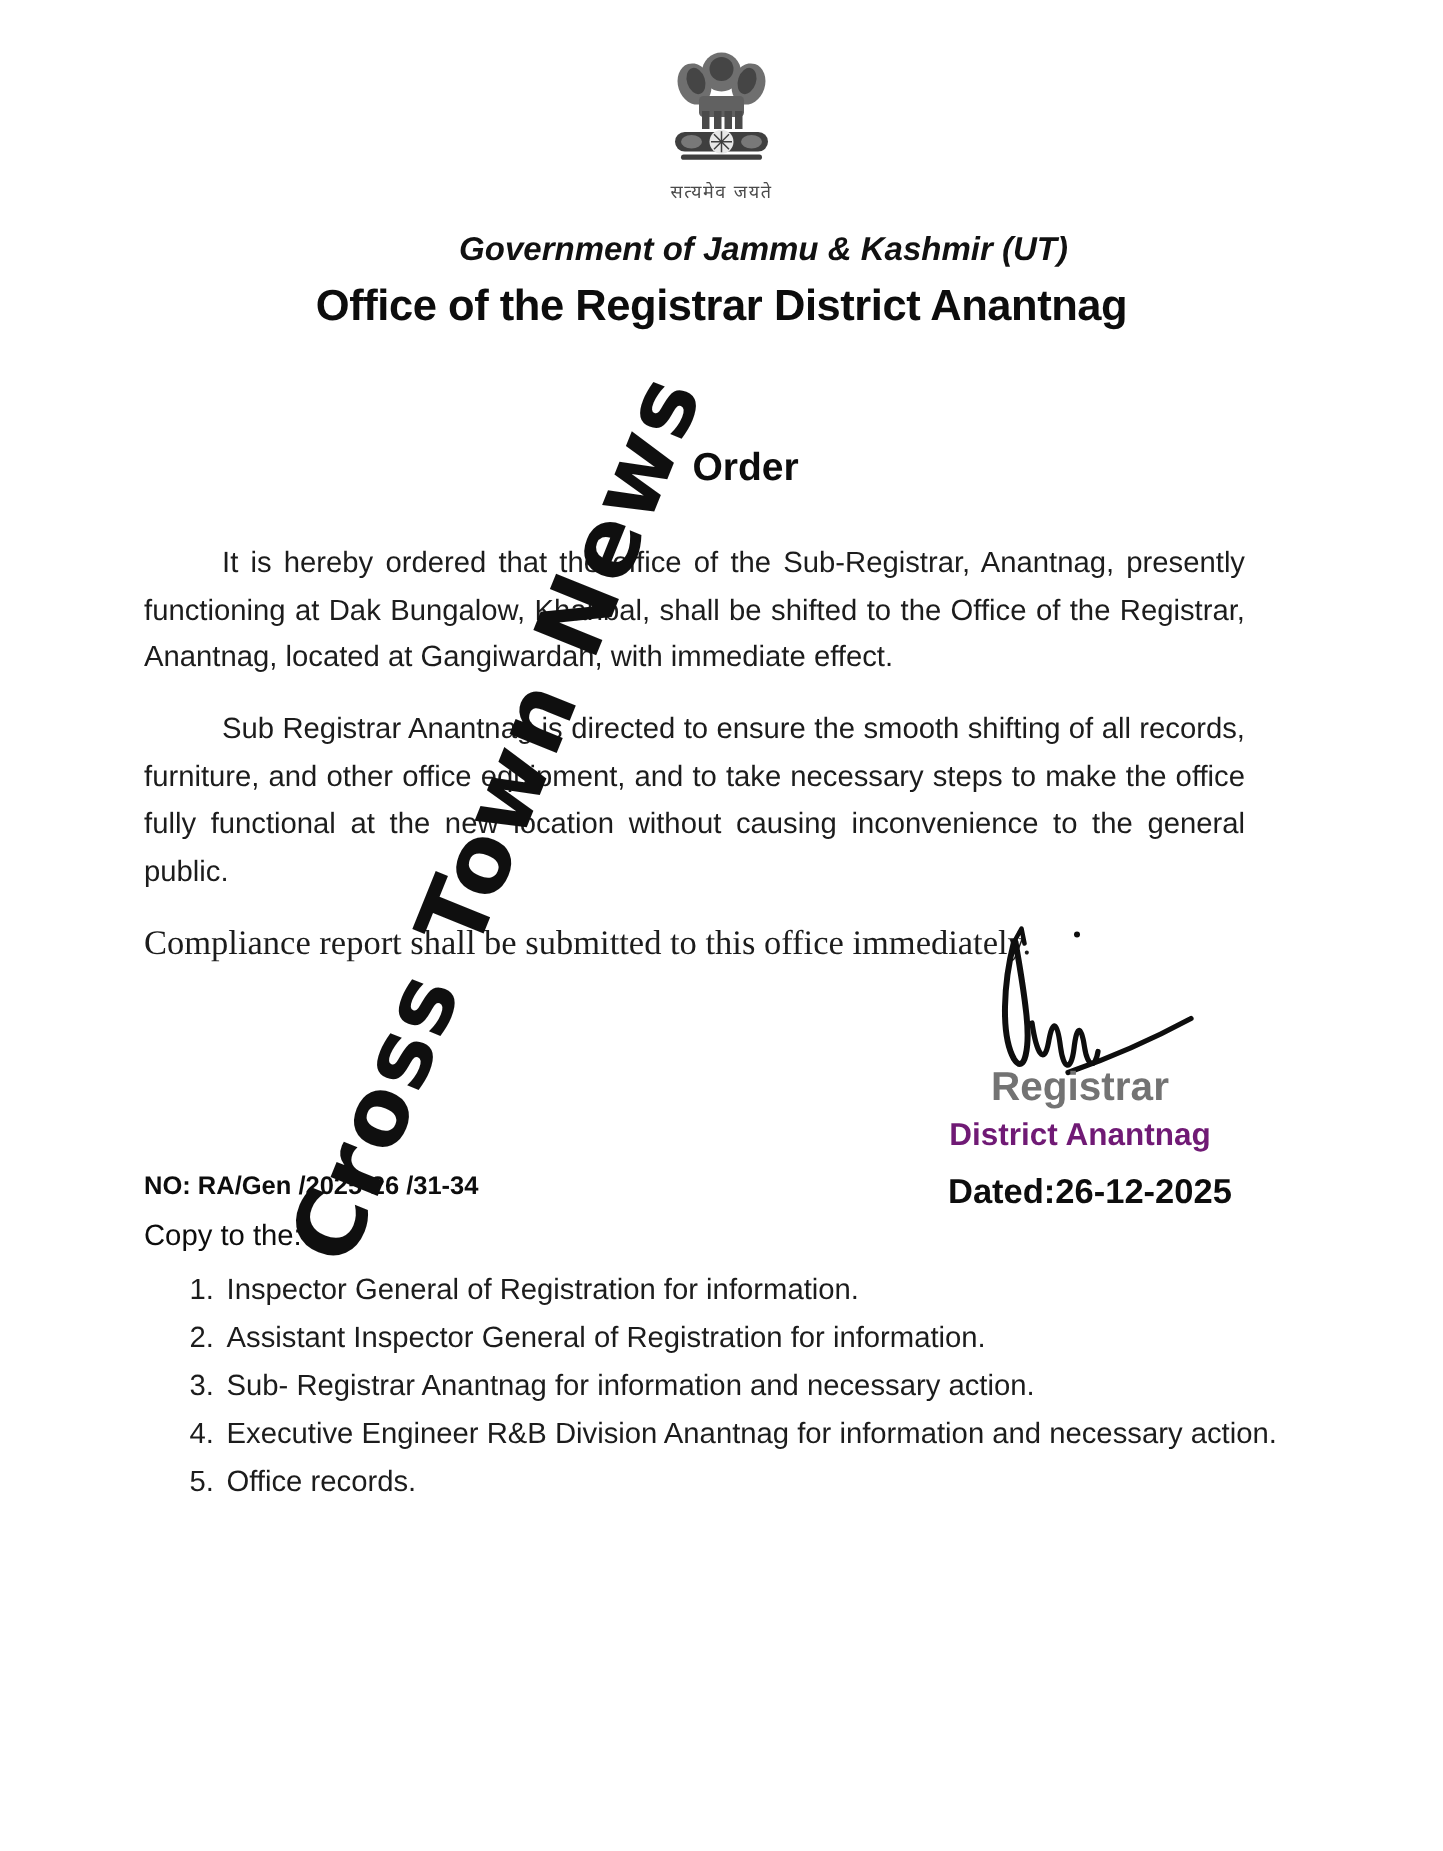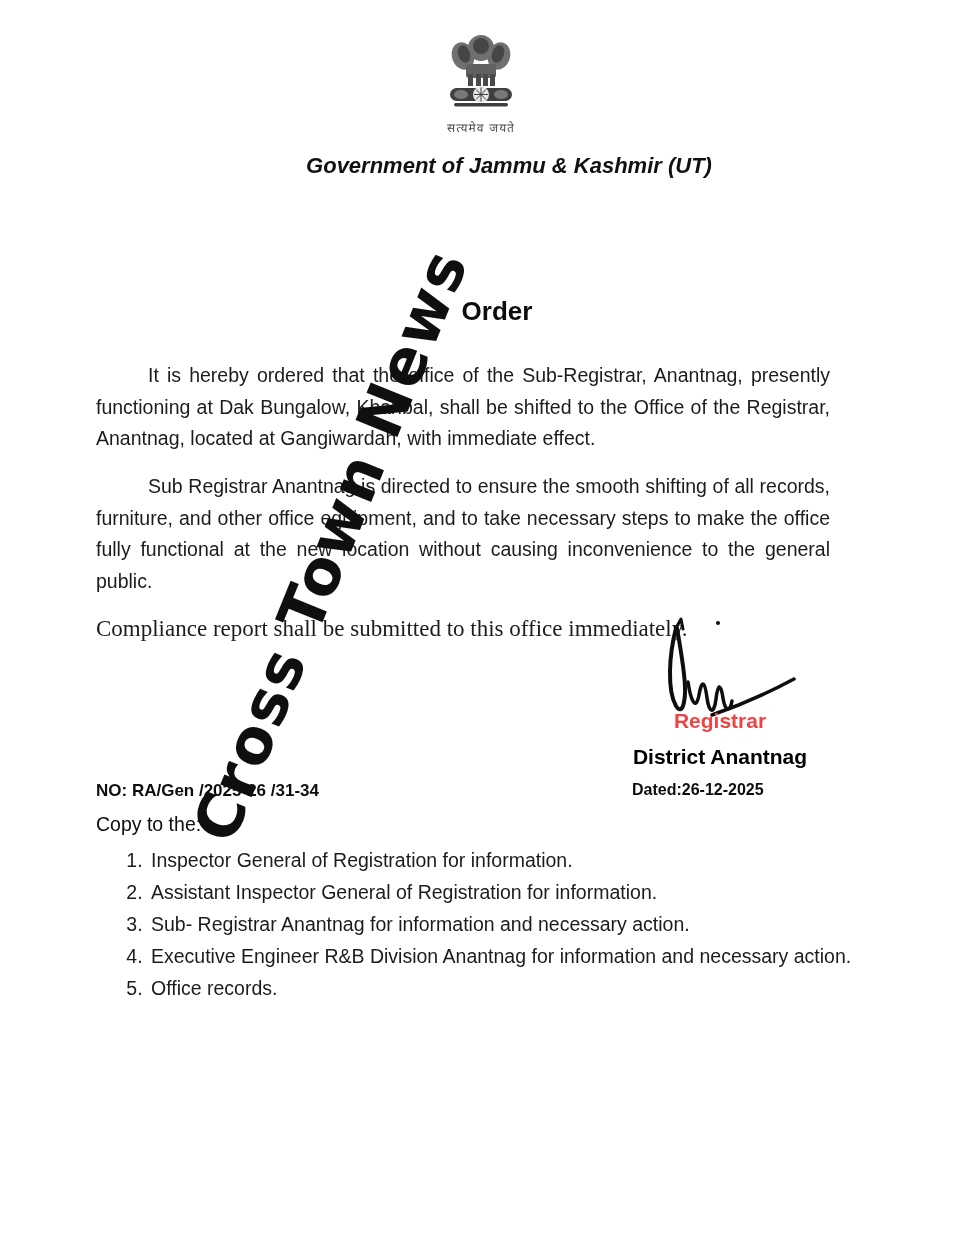--- a/index.html
+++ b/index.html
@@ -31,25 +31,25 @@
   .watermark {
     position:absolute; left:30px; top:500px; width:600px; height:90px;
     display:flex; align-items:center; justify-content:center;
     transform:rotate(-68deg); transform-origin:center center;
     font-family:"DejaVu Sans", sans-serif; font-size:62px; font-weight:bold;
     color:#0f0f0f; white-space:nowrap; letter-spacing:2px; z-index:5; pointer-events:none;
   }
 
   .signature-svg { position:absolute; left:650px; top:610px; z-index:6; }
   .sig-registrar { position:absolute; top:709px; left:620px; width:200px; text-align:center;
-                   font-size:21px; font-weight:bold; color:#ef4444; z-index:7; }
+                   font-size:27px; font-weight:bold; color:#737373; z-index:7; }
   .sig-district { position:absolute; top:745px; left:595px; width:250px; text-align:center;
-                  font-size:21px; font-weight:bold; color:#000000; }
+                  font-size:21px; font-weight:bold; color:#701a75; }
   .ref-number { position:absolute; top:781px; left:96px; font-size:17px; font-weight:bold; color:#0d0d0d; }
-  .ref-date { position:absolute; top:781px; left:632px; font-size:16px; font-weight:bold; color:#0d0d0d; }
+  .ref-date { position:absolute; top:781px; left:632px; font-size:23px; font-weight:bold; color:#0d0d0d; }
   .copy-to-label { position:absolute; top:813px; left:96px; font-size:19.5px; font-weight:normal; color:#0d0d0d; }
   .copy-list { position:absolute; top:844px; left:96px; width:726px; margin:0;
                padding:0 0 0 52px; font-size:19.5px; line-height:32px; color:#1c1c1c; }
   .copy-list li { padding-left:3px; }
 </style>
 </head>
 <body>
 
 <div class="page">
 
@@ -77,20 +77,21 @@
         </g>
         <ellipse cx="31" cy="68.5" rx="7" ry="4.5" fill="#787878"></ellipse>
         <ellipse cx="71" cy="68.5" rx="7" ry="4.5" fill="#787878"></ellipse>
         <rect x="24" y="77" width="54" height="3.5" rx="1.75" fill="#3f3f3f"></rect>
       </g>
     </svg>
     <div class="motto">सत्यमेव जयते</div>
   </div>
 
   <div class="gov-line">Government of Jammu &amp; Kashmir (UT)</div>
+  <div class="office-line">Office of the Registrar District Anantnag</div>
 
 
   <div class="order-heading">Order</div>
 
   <p class="para para-1">It is hereby ordered that the office of the Sub-Registrar, Anantnag, presently functioning at Dak Bungalow, Khanbal, shall be shifted to the Office of the Registrar, Anantnag, located at Gangiwardah, with immediate effect.</p>
   <p class="para para-2">Sub Registrar Anantnag is directed to ensure the smooth shifting of all records, furniture, and other office equipment, and to take necessary steps to make the office fully functional at the new location without causing inconvenience to the general public.</p>
   <div class="compliance">Compliance report shall be submitted to this office immediately.</div>
 
   <div class="watermark">Cross Town News</div>
 

